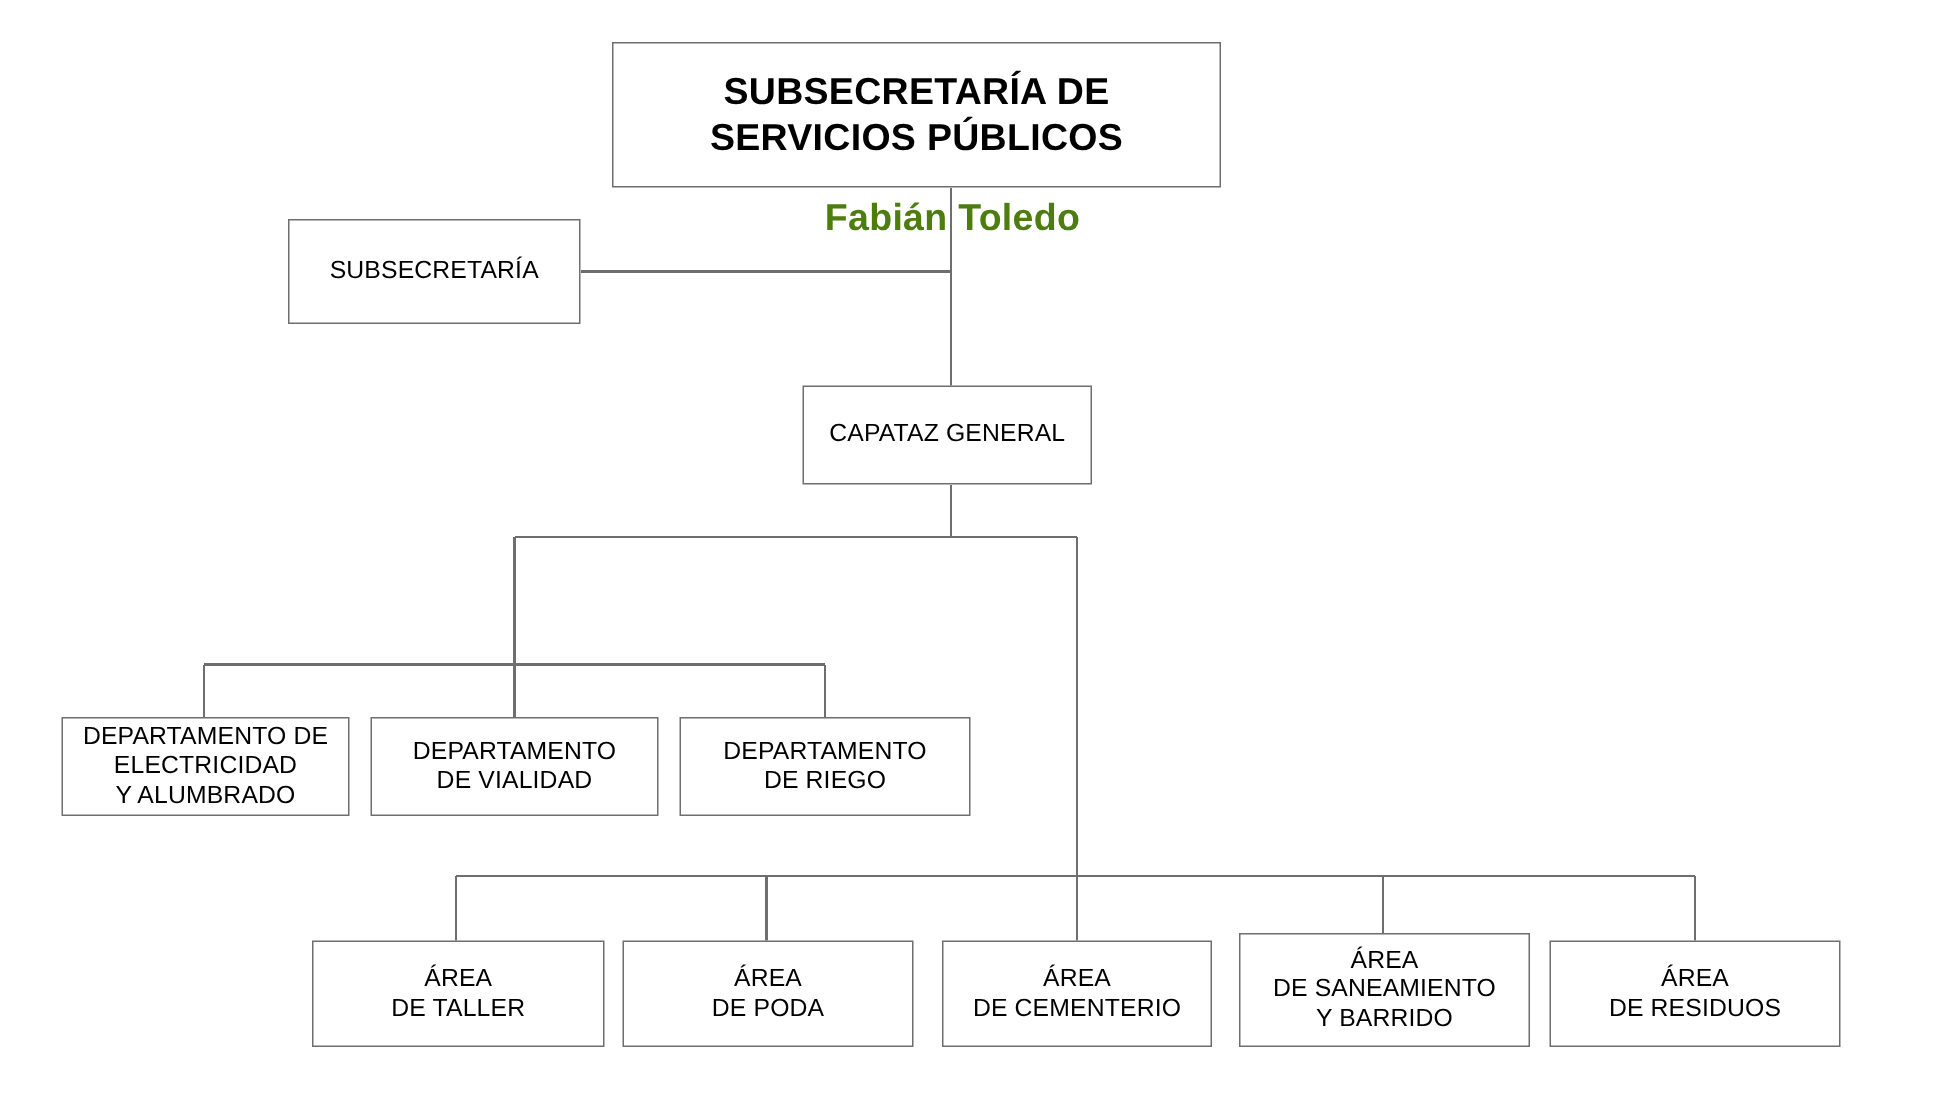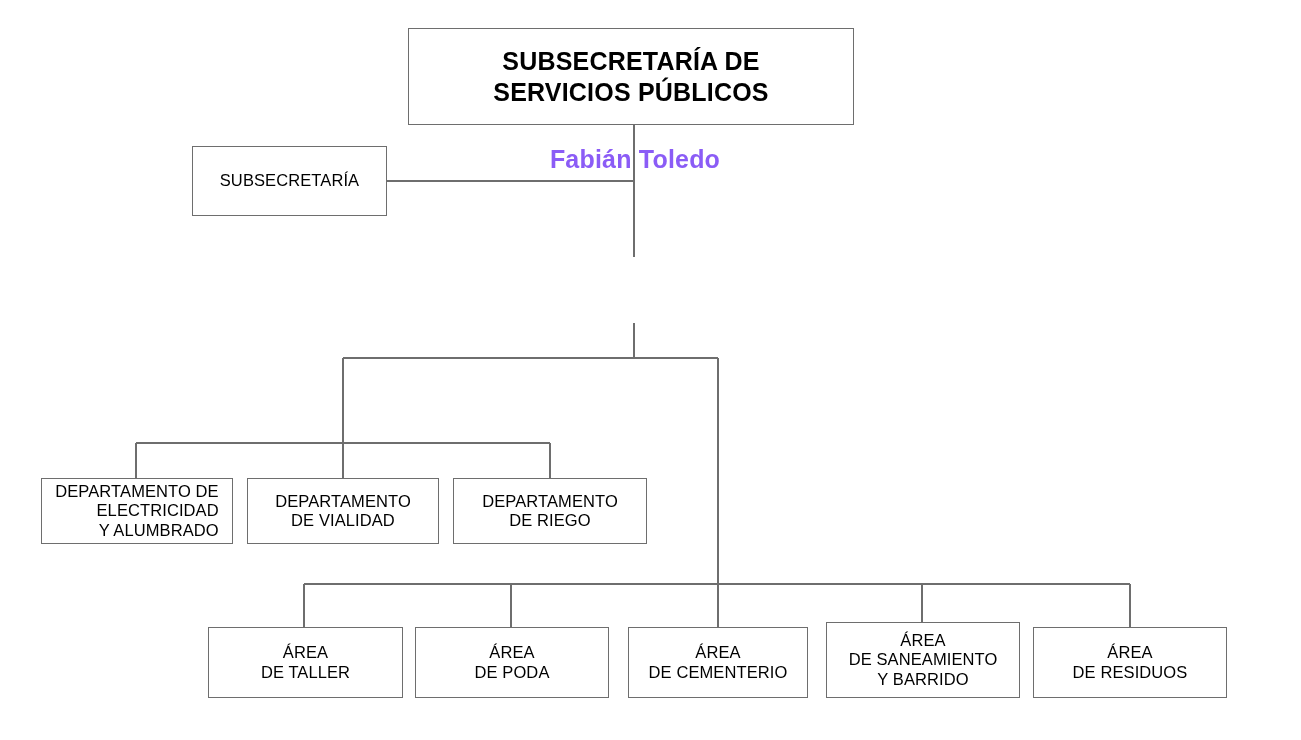--- a/index.html
+++ b/index.html
@@ -48,28 +48,27 @@
     font-size: 16.5px;
   }
   .node-dept {
     font-size: 16.5px;
   }
   .node-area {
     font-size: 16.5px;
   }
   .person-label {
     position: absolute;
-    color: #8b5cf6;
+    color: #4d7c0f;
     font-weight: bold;
     font-size: 25px;
     letter-spacing: 0.2px;
     white-space: nowrap;
     text-align: center;
     line-height: 1;
-    margin-top: 14px;
   }
 </style>
 </head>
 <body>
 
 <div id="chart-root">
 
   <svg id="chart-svg" viewBox="0 0 1301 740" xmlns="http://www.w3.org/2000/svg">
     <g stroke="#6e6e6e" stroke-width="1.6" fill="none" shape-rendering="crispEdges">
 
@@ -87,30 +86,31 @@
 
       <line x1="718" y1="358" x2="718" y2="627"></line>
       <line x1="304" y1="584" x2="1130" y2="584"></line>
       <line x1="304" y1="584" x2="304" y2="627"></line>
       <line x1="511" y1="584" x2="511" y2="627"></line>
       <line x1="922" y1="584" x2="922" y2="627"></line>
       <line x1="1130" y1="584" x2="1130" y2="627"></line>
     </g>
   </svg>
 
-  <div class="node-box node-root" style="left:408px; top:28px; width:446px; height:97px;">SUBSECRETARÍA DE
+  <div class="node-box node-root" style="left:408px; top:28px; width:406px; height:97px;">SUBSECRETARÍA DE
 SERVICIOS PÚBLICOS</div>
 
   <div class="person-label" style="left:544px; top:133px; width:182px;">Fabián Toledo</div>
 
   <div class="node-box node-mid" style="left:192px; top:146px; width:195px; height:70px;">SUBSECRETARÍA</div>
 
+  <div class="node-box node-mid" style="left:535px; top:257px; width:193px; height:66px;">CAPATAZ GENERAL</div>
 
 
-  <div class="node-box node-dept" style="left:41px; top:478px; width:192px; height:66px;text-align:right;">DEPARTAMENTO DE
+  <div class="node-box node-dept" style="left:41px; top:478px; width:192px; height:66px;">DEPARTAMENTO DE
 ELECTRICIDAD
 Y ALUMBRADO</div>
 
   <div class="node-box node-dept" style="left:247px; top:478px; width:192px; height:66px;">DEPARTAMENTO
 DE VIALIDAD</div>
 
   <div class="node-box node-dept" style="left:453px; top:478px; width:194px; height:66px;">DEPARTAMENTO
 DE RIEGO</div>
 
   <div class="node-box node-area" style="left:208px; top:627px; width:195px; height:71px;">ÁREA

